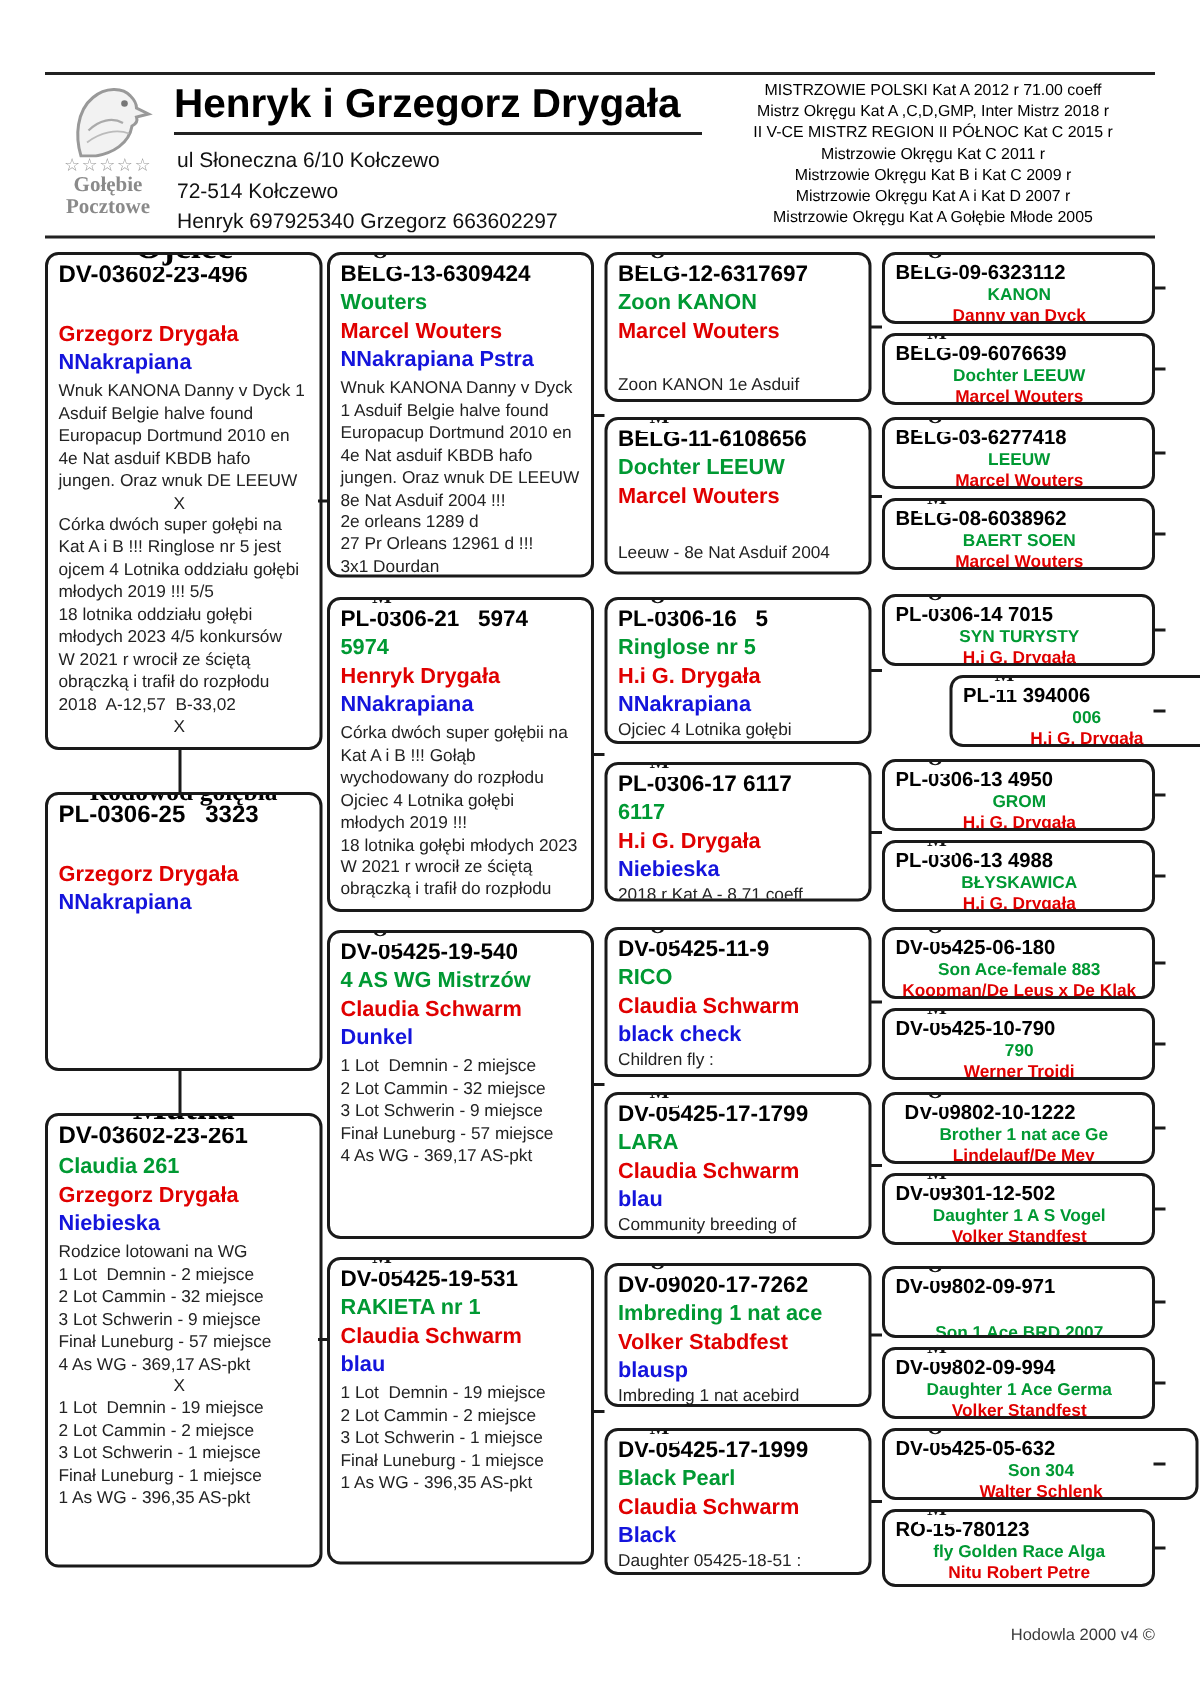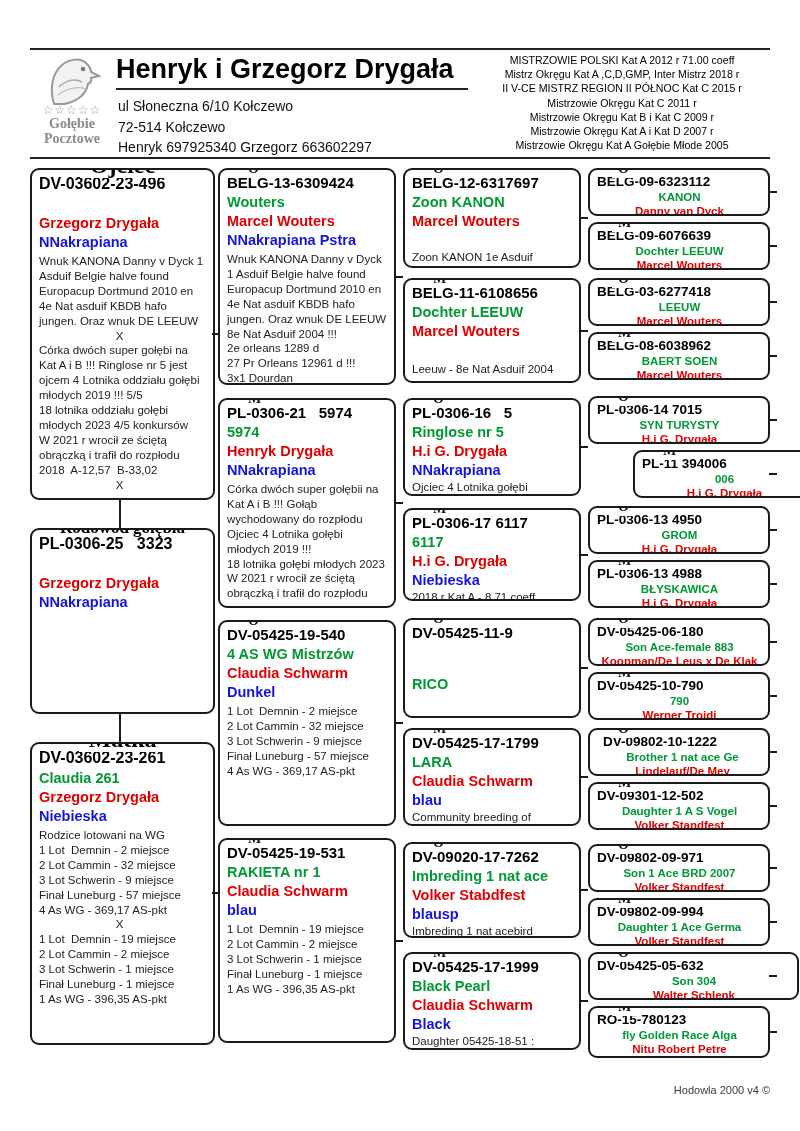--- a/index.html
+++ b/index.html
@@ -205,21 +205,21 @@
     <div class="hl" style="left: 580px; top: 446px; width: 8px; height: 2px;"></div>
     <div class="pbox" style="left: 403px; top: 508px; width: 178px; height: 93px;">
       <span class="sex">M</span>
       <div class="ring">PL-0306-17 6117</div>
       <div class="nm">6117</div>
       <div class="fan">H.i G. Drygała</div>
       <div class="col">Niebieska</div>
       <div class="desc bdesc">2018 r Kat A - 8,71 coeff</div>
     </div>
     <div class="hl" style="left: 580px; top: 553.5px; width: 8px; height: 2px;"></div>
-    <div class="pbox" style="left: 403px; top: 618px; width: 178px; height: 100px; gap: 32px;">
+    <div class="pbox" style="left: 403px; top: 618px; width: 178px; height: 100px;">
       <span class="sex">O</span>
       <div class="ring">DV-05425-11-9</div>
       <div class="nm">RICO</div>
       <div class="fan">Claudia Schwarm</div>
       <div class="col">black check</div>
       <div class="desc bdesc">Children fly :</div>
     </div>
     <div class="hl" style="left: 580px; top: 667px; width: 8px; height: 2px;"></div>
     <div class="pbox" style="left: 403px; top: 728px; width: 178px; height: 98px;">
       <span class="sex">M</span>
@@ -325,21 +325,21 @@
       <div class="fan">Lindelauf/De Mey</div>
     </div>
     <div class="hl" style="left: 769px; top: 751px; width: 8px; height: 2px;"></div>
     <div class="pbox small" style="left: 588px; top: 782px; width: 182px; height: 48px;">
       <span class="sex">M</span>
       <div class="ring">DV-09301-12-502</div>
       <div class="nm">Daughter 1 A S Vogel</div>
       <div class="fan">Volker Standfest</div>
     </div>
     <div class="hl" style="left: 769px; top: 805px; width: 8px; height: 2px;"></div>
-    <div class="pbox small" style="left: 588px; top: 844px; width: 182px; height: 48px;">
+    <div class="pbox small" style="left: 588px; top: 844px; width: 182px; height: 48px; gap: 16px;">
       <span class="sex">O</span>
       <div class="ring">DV-09802-09-971</div>
       <div class="nm">Son 1 Ace BRD 2007</div>
       <div class="fan">Volker Standfest</div>
     </div>
     <div class="hl" style="left: 769px; top: 867px; width: 8px; height: 2px;"></div>
     <div class="pbox small" style="left: 588px; top: 898px; width: 182px; height: 48px;">
       <span class="sex">M</span>
       <div class="ring">DV-09802-09-994</div>
       <div class="nm">Daughter 1 Ace Germa</div>

